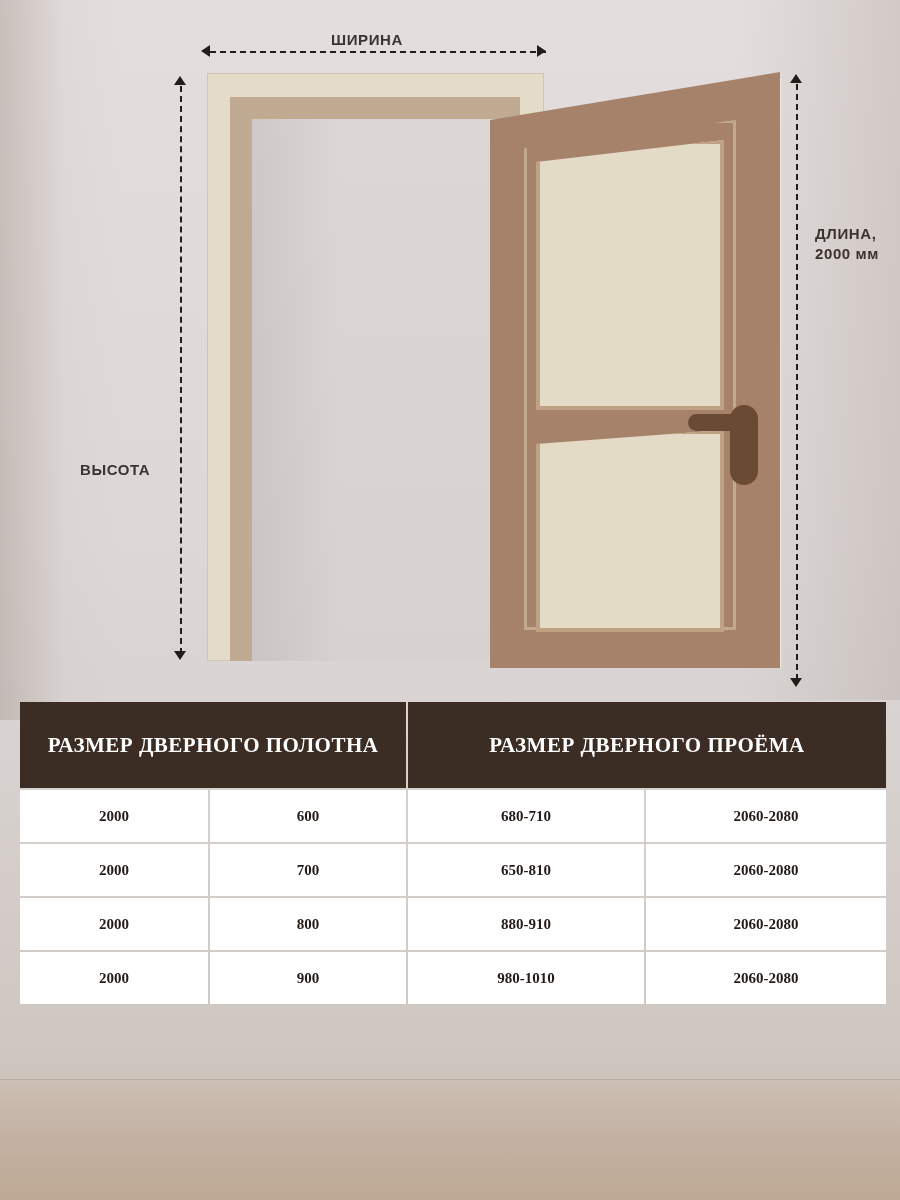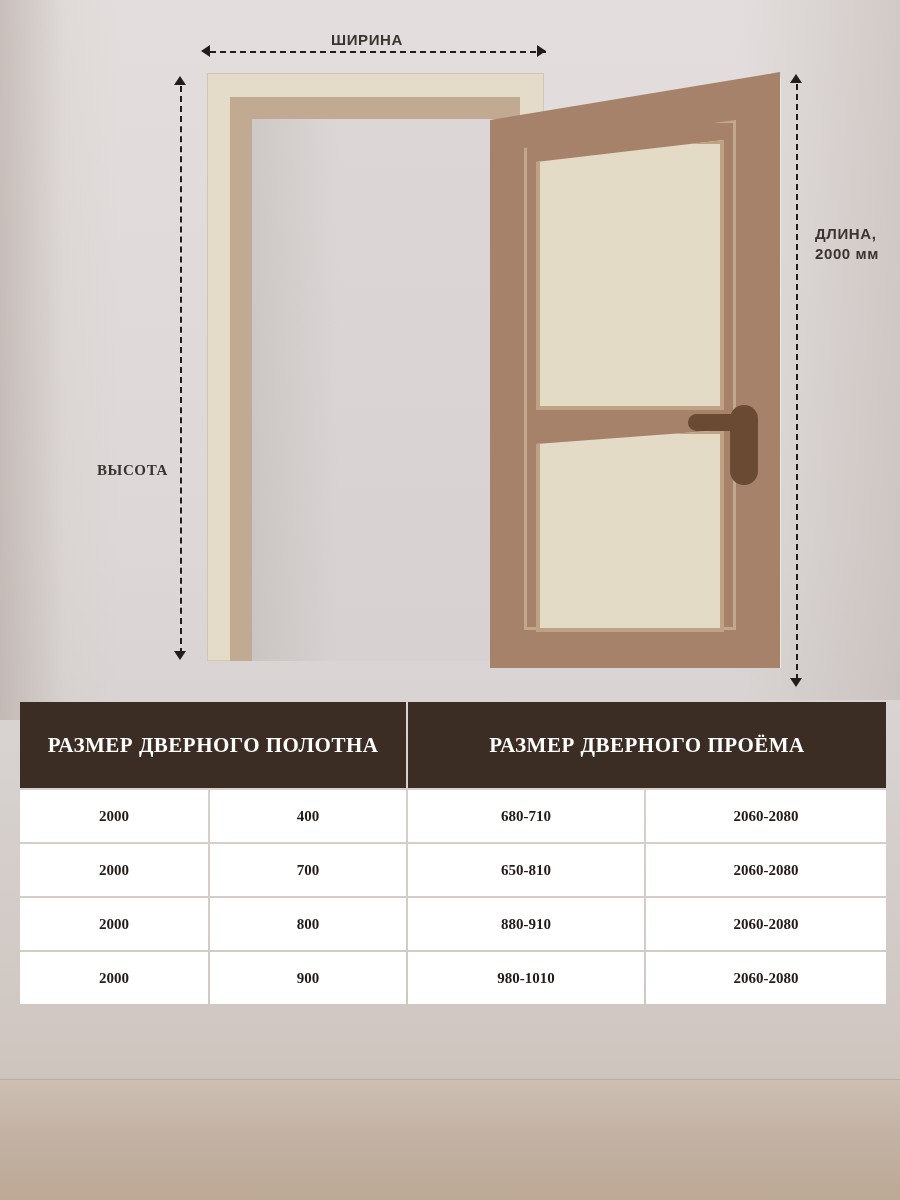--- a/index.html
+++ b/index.html
@@ -238,21 +238,21 @@
     <div class="handle-lever"></div>
 
     <div class="dash-h" style="left:186px; top:51px; width:336px;"></div>
     <div class="tri tri-left" style="left:177px; top:45px;"></div>
     <div class="tri tri-right" style="left:513px; top:45px;"></div>
     <div class="arrow-label" style="left:307px; top:30px;">ШИРИНА</div>
 
     <div class="dash-v" style="left:156px; top:86px; height:568px;"></div>
     <div class="tri tri-up" style="left:150px; top:76px;"></div>
     <div class="tri tri-down" style="left:150px; top:651px;"></div>
-    <div class="arrow-label" style="left:73px; top:460px;font-family:Liberation Serif, serif;">ВЫСОТА</div>
+    <div class="arrow-label" style="left:56px; top:460px;">ВЫСОТА</div>
 
     <div class="dash-v" style="left:772px; top:84px; height:596px;"></div>
     <div class="tri tri-up" style="left:766px; top:74px;"></div>
     <div class="tri tri-down" style="left:766px; top:678px;"></div>
     <div class="arrow-label" style="left:791px; top:224px;">
       <span>ДЛИНА,</span><br>
       <span>2000 мм</span>
     </div>
 
   </div>
@@ -267,21 +267,21 @@
       </colgroup>
       <thead>
         <tr>
           <th class="th-group" colspan="2">РАЗМЕР ДВЕРНОГО ПОЛОТНА</th>
           <th class="th-group" colspan="2">РАЗМЕР ДВЕРНОГО ПРОЁМА</th>
         </tr>
       </thead>
       <tbody>
         <tr>
           <td class="cell">2000</td>
-          <td class="cell">400</td>
+          <td class="cell">600</td>
           <td class="cell">680-710</td>
           <td class="cell">2060-2080</td>
         </tr>
         <tr>
           <td class="cell">2000</td>
           <td class="cell">700</td>
           <td class="cell">650-810</td>
           <td class="cell">2060-2080</td>
         </tr>
         <tr>

